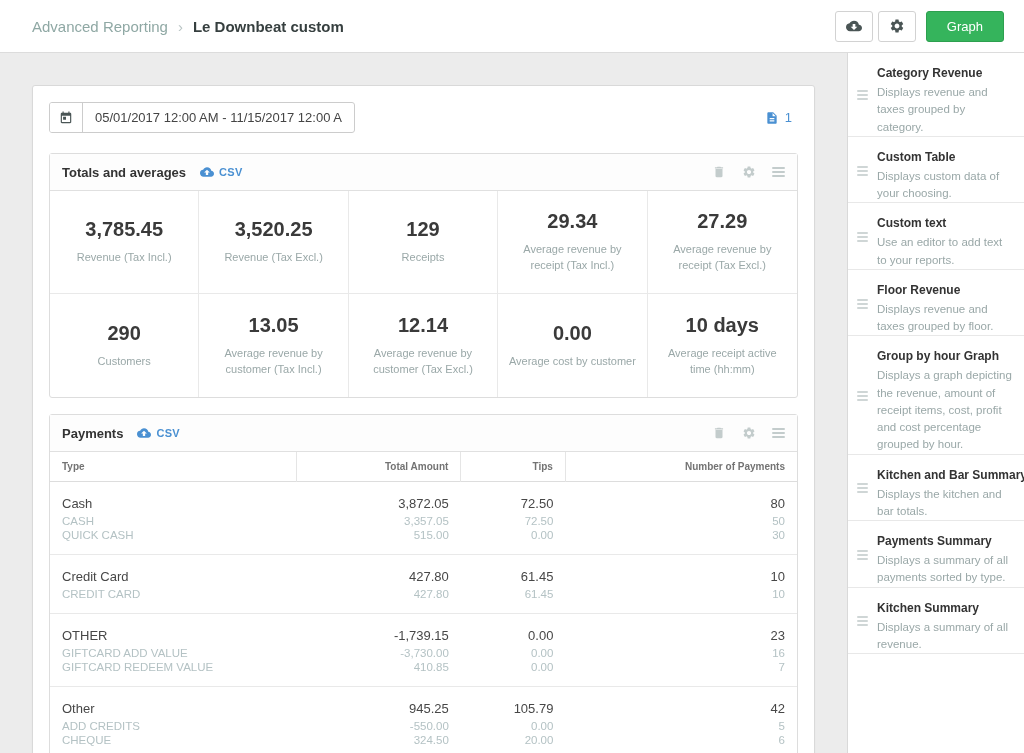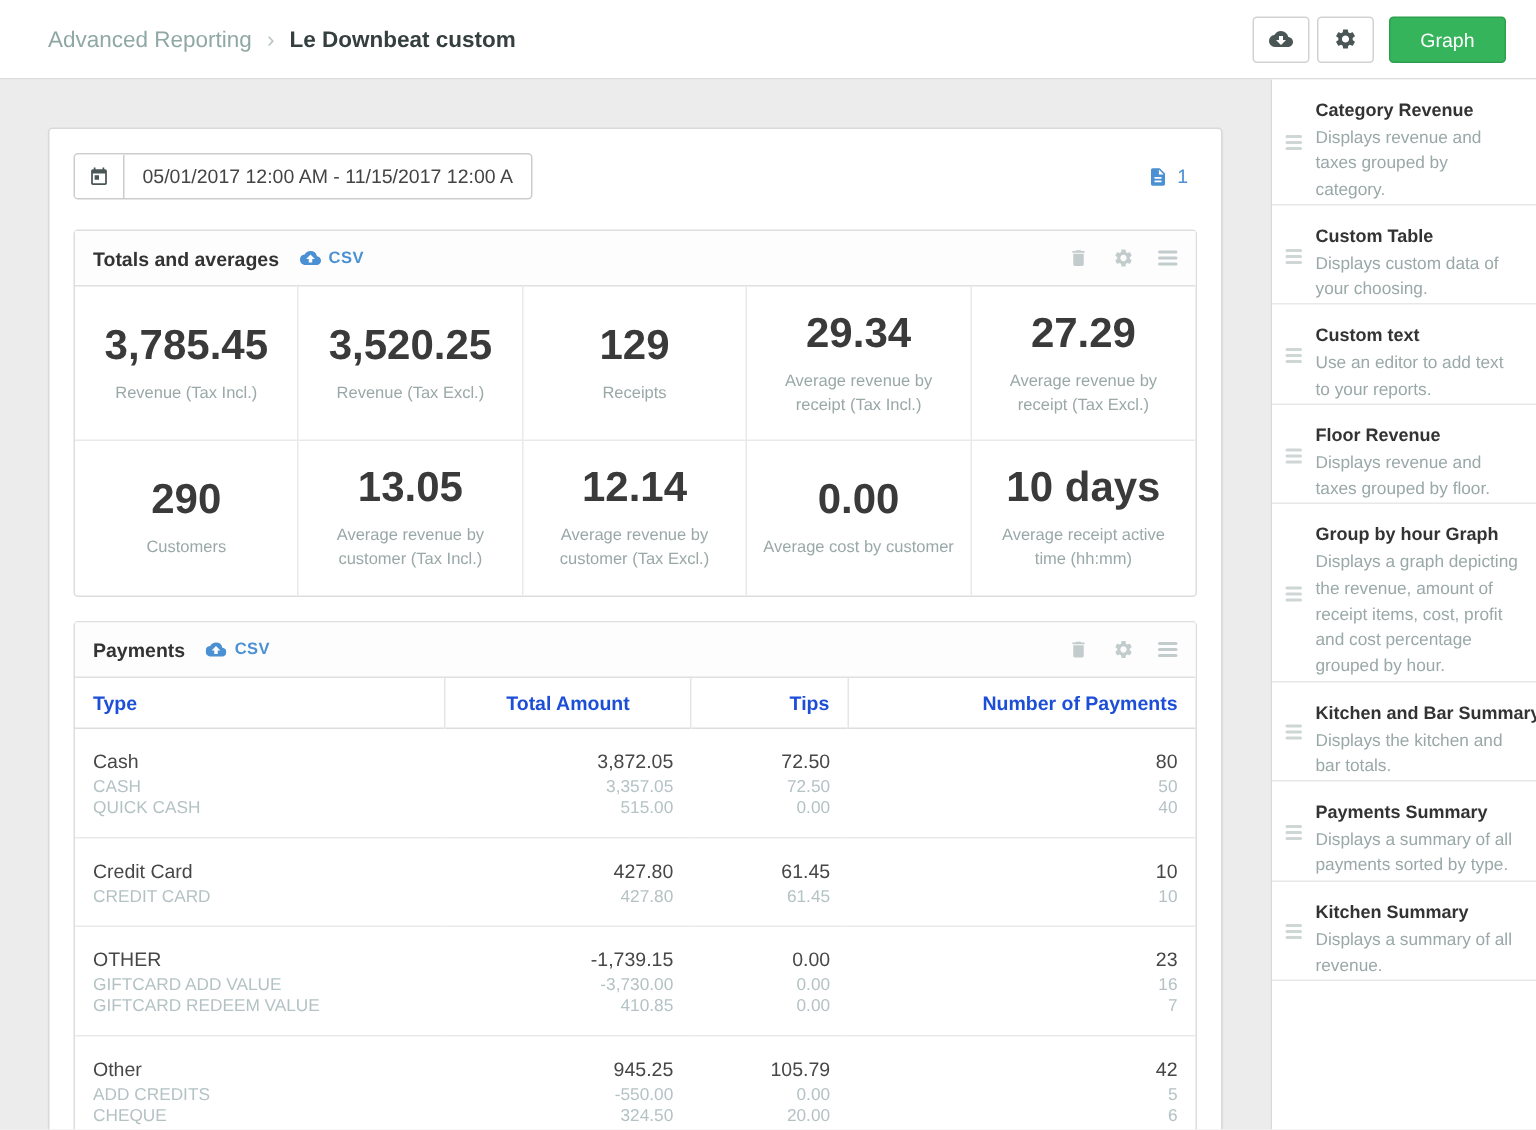--- a/index.html
+++ b/index.html
@@ -55,31 +55,31 @@
   .bars { display:flex; flex-direction:column; gap:2px; width:13px; }
   .bars i { height:2px; background:#c3cccc; border-radius:1px; display:block; }
 
   
   .stats-grid { display:grid; grid-template-columns:repeat(5,1fr); }
   .stat-tile { height:103px; display:flex; flex-direction:column; align-items:center;
                justify-content:center; gap:9px; text-align:center; padding:0 10px;
                border-right:1px solid #e9e9e9; border-bottom:1px solid #e9e9e9; }
   .stat-tile:nth-child(5n) { border-right:none; }
   .stat-tile:nth-child(n+6) { border-bottom:none; }
-  .stat-value { font-size:28px; font-weight:700; color:#3a3a3a; }
+  .stat-value { font-size:20px; font-weight:700; color:#3a3a3a; }
   .stat-label { font-size:11px; color:#9aa8a8; line-height:1.45; }
 
   
   .payments-table { width:100%; border-collapse:collapse; }
-  .payments-table th { font-size:13px; font-weight:700; color:#1d4ed8; text-align:right; padding:9px 12px; }
+  .payments-table th { font-size:10px; font-weight:700; color:#737373; text-align:right; padding:9px 12px; }
   .payments-table th:first-child { text-align:left; }
   .payments-table th + th { border-left:1px solid #e5e5e5; }
   .payments-table thead tr { border-bottom:1px solid #ddd; }
   .payments-table th:nth-child(1) { width:33%; }
-  .payments-table th:nth-child(2) { width:22%;text-align:center; }
+  .payments-table th:nth-child(2) { width:22%; }
   .payments-table th:nth-child(3) { width:14%; }
   .payments-table th:nth-child(4) { width:31%; }
   .payments-table td { padding:2px 12px; }
   .payments-table td.num { text-align:right; }
   .payments-table tr.main-row td { padding-top:14px; padding-bottom:3px; font-size:13px; color:#474747; }
   .payments-table tr.sub-row td { font-size:11.5px; color:#b4c2c4; padding-top:1px; padding-bottom:1px; }
   .payments-table tbody { border-bottom:1px solid #e9e9e9; }
   .payments-table tbody tr:last-child td { padding-bottom:13px; }
 
   
@@ -298,21 +298,21 @@
               <tr class="sub-row">
                 <td class="">CASH</td>
                 <td class="num">3,357.05</td>
                 <td class="num">72.50</td>
                 <td class="num">50</td>
               </tr>
               <tr class="sub-row">
                 <td class="">QUICK CASH</td>
                 <td class="num">515.00</td>
                 <td class="num">0.00</td>
-                <td class="num">40</td>
+                <td class="num">30</td>
               </tr>
             </tbody>
             <tbody>
               <tr class="main-row">
                 <td class="">Credit Card</td>
                 <td class="num">427.80</td>
                 <td class="num">61.45</td>
                 <td class="num">10</td>
               </tr>
               <tr class="sub-row">

